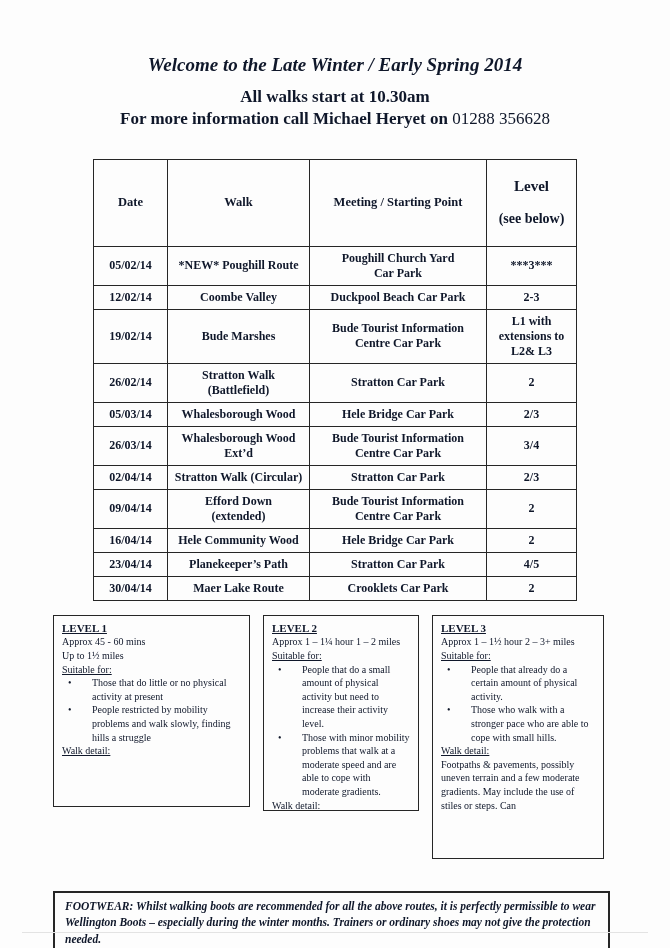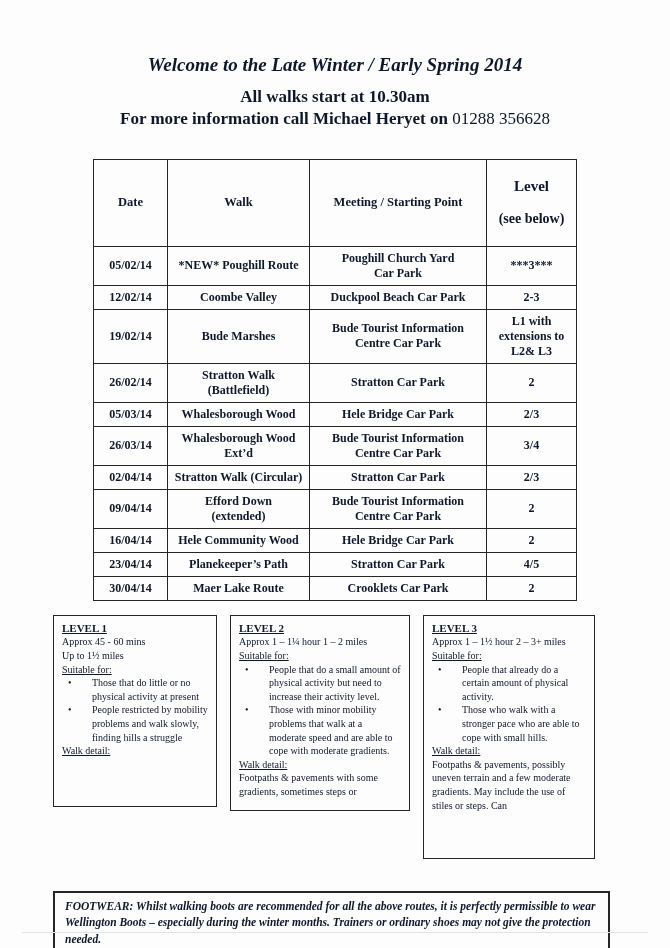--- a/index.html
+++ b/index.html
@@ -39,22 +39,22 @@
   
   .levels{display:flex;align-items:flex-start;margin:14px 0 0 53px;gap:13px;}
   .level-box{
     border:1.6px solid #262626;
     box-sizing:border-box;
     padding:5px 8px 6px;
     font-size:10px;line-height:1.36;
     overflow:hidden;
     background:#fdfdfd;
   }
-  .level-box.b1{width:164px;height:192px;}
-  .level-box.b2{width:180px;height:196px;}
+  .level-box.b1{width:197px;height:192px;}
+  .level-box.b2{width:156px;height:196px;}
   .level-box.b3{width:172px;height:244px;}
   .level-title{font-weight:bold;text-decoration:underline;font-size:11px;}
   .u{text-decoration:underline;}
   .level-box ul{margin:0;padding:0;list-style:none;}
   .level-box li{position:relative;padding-left:30px;}
   .level-box li::before{content:"\2022";position:absolute;left:6px;}
   
   .footwear{
     margin:32px 0 0 53px;
     width:557px;box-sizing:border-box;

